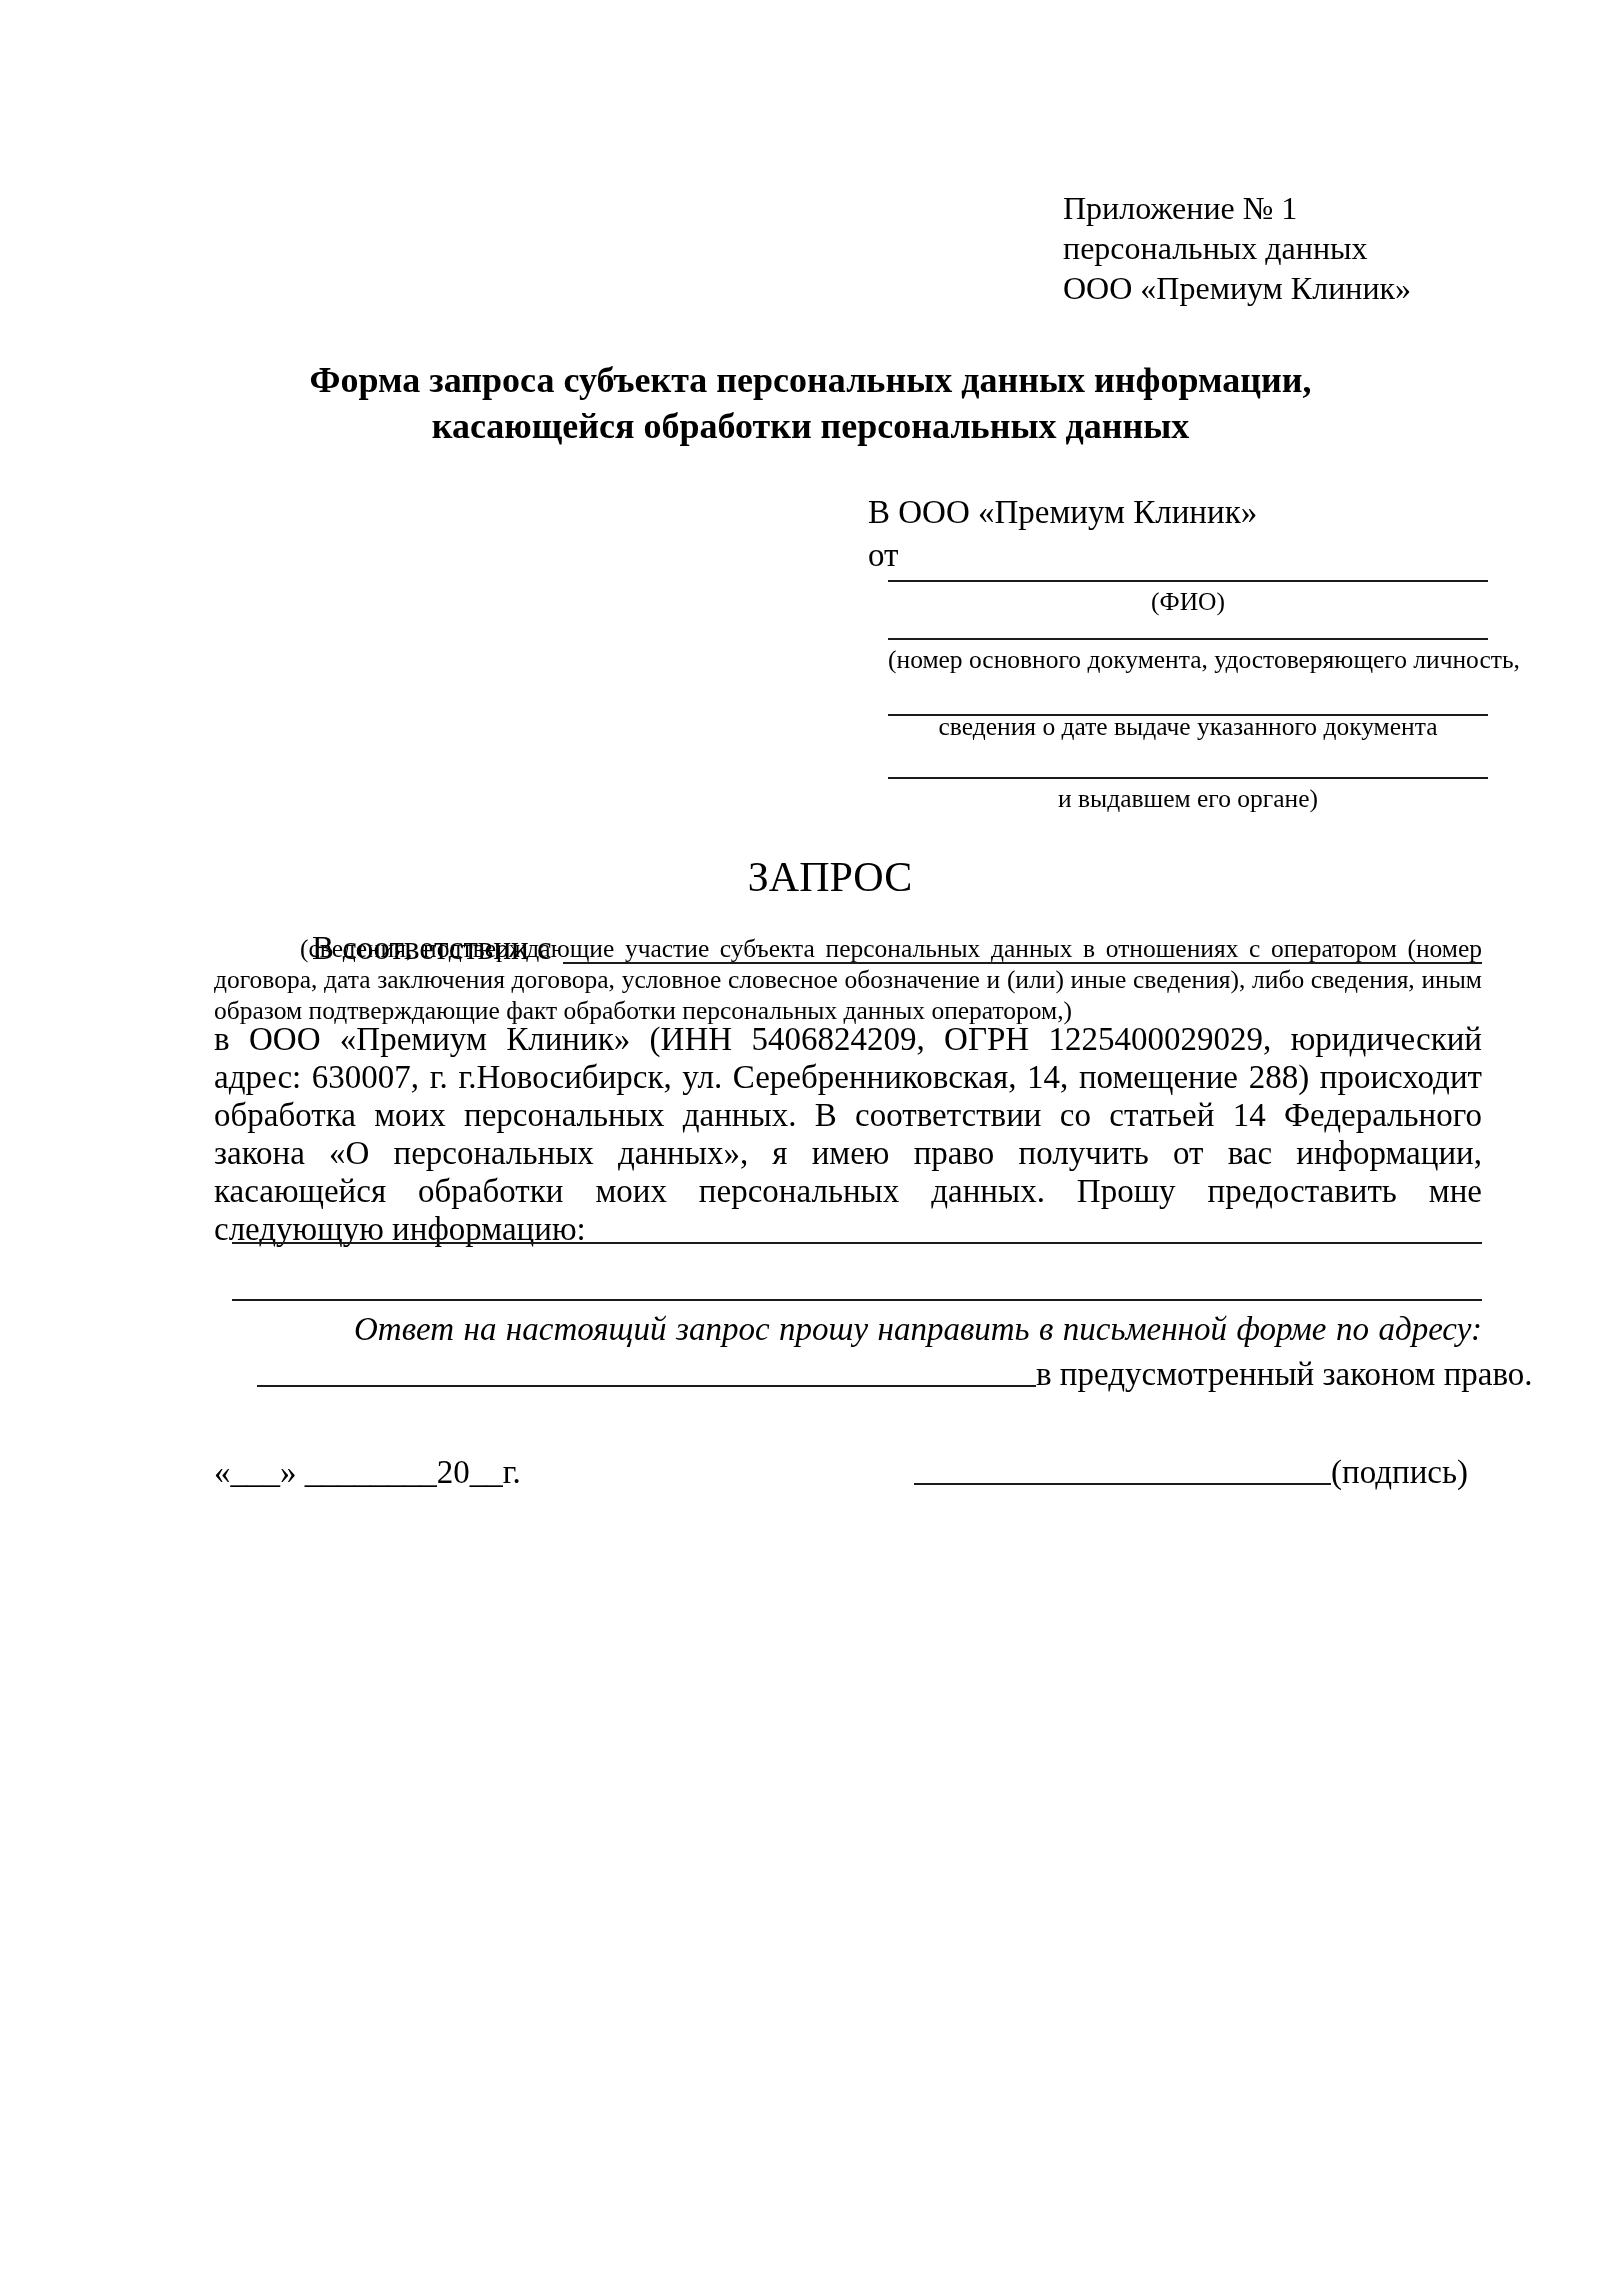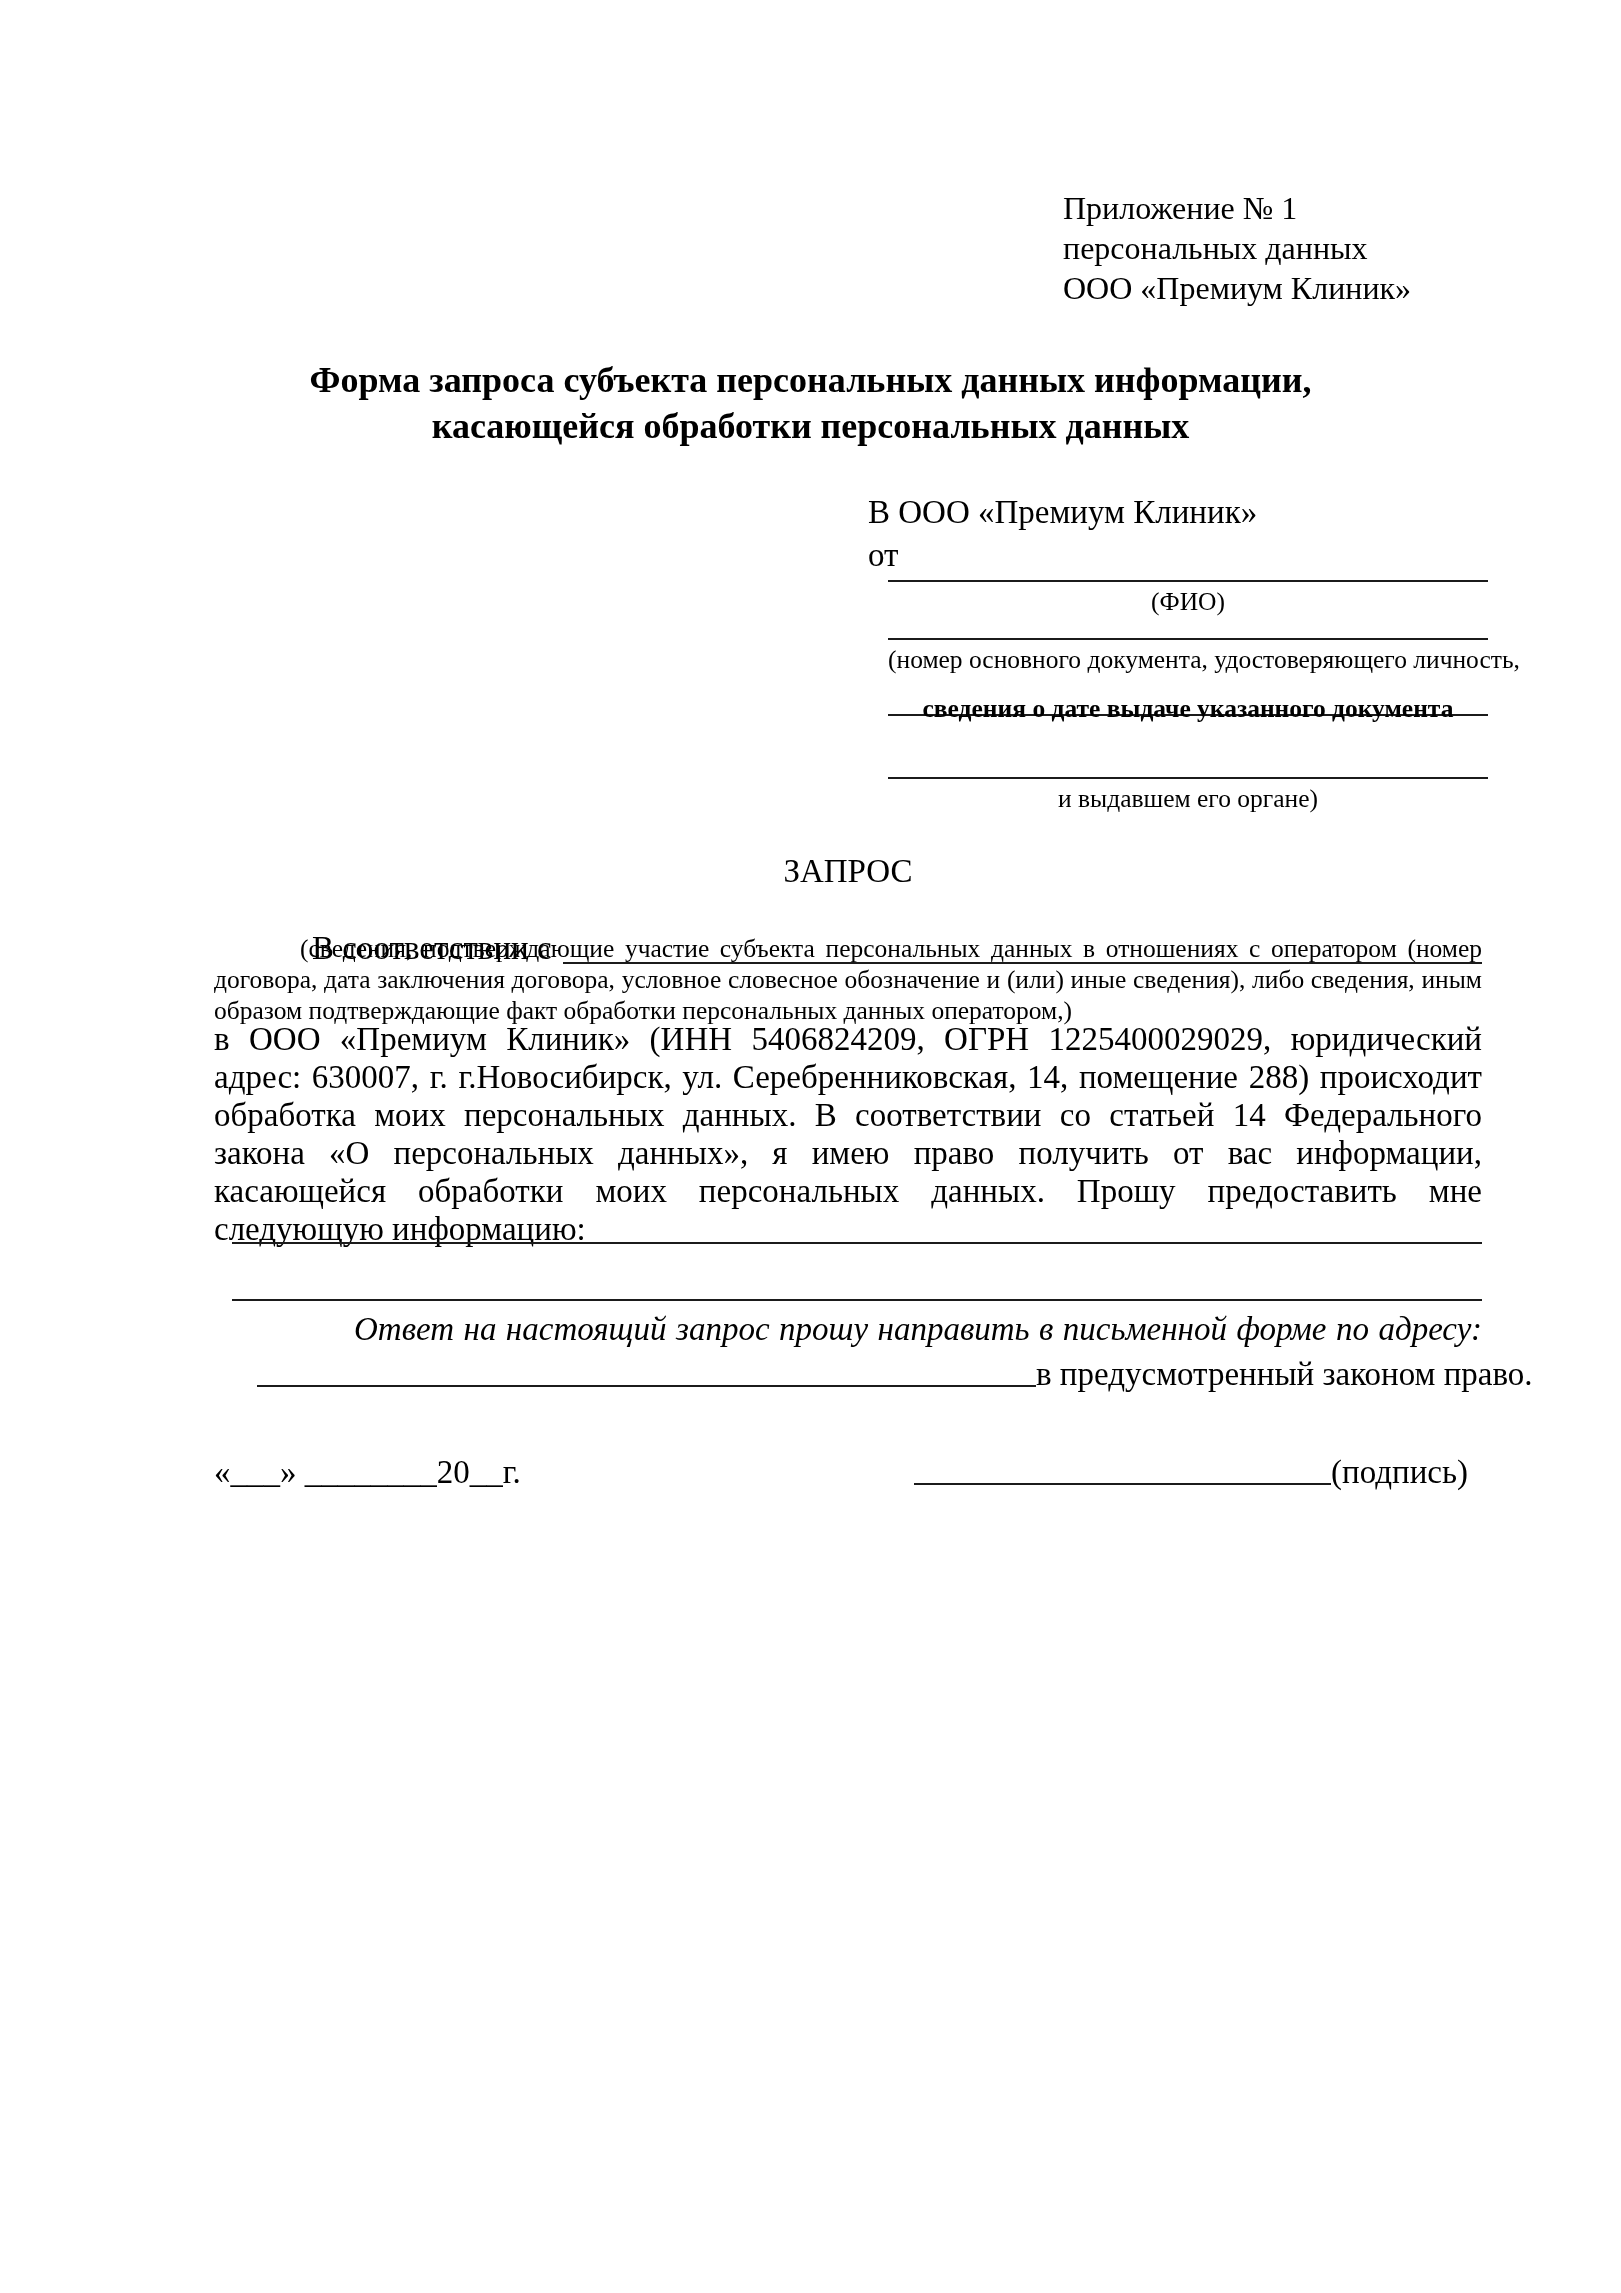--- a/index.html
+++ b/index.html
@@ -58,30 +58,30 @@
     position: absolute;
     left: 888px;
     width: 600px;
     text-align: center;
     font-size: 25.5px;
     line-height: 31px;
     white-space: nowrap;
   }
   .rule-1 { top: 580px; }  .cap-1 { top: 586px; }
   .rule-2 { top: 638px; }  .cap-2 { top: 644px; }
-  .rule-3 { top: 714px; }  .cap-3 { top: 693px; font-weight: bold; }
+  .rule-3 { top: 714px; }  .cap-3 { top: 711px; }
   .rule-4 { top: 777px; }  .cap-4 { top: 783px; }
 
   .request-heading {
     position: absolute;
-    left: 214px;
+    left: 196px;
     width: 1268px;
     top: 853px;
     text-align: center;
-    font-size: 33px;
+    font-size: 42px;
   }
 
   .accordance {
     position: absolute;
     left: 214px;
     width: 1268px;
     top: 888px;
     font-size: 33px;
     line-height: 41px;
     display: flex;

